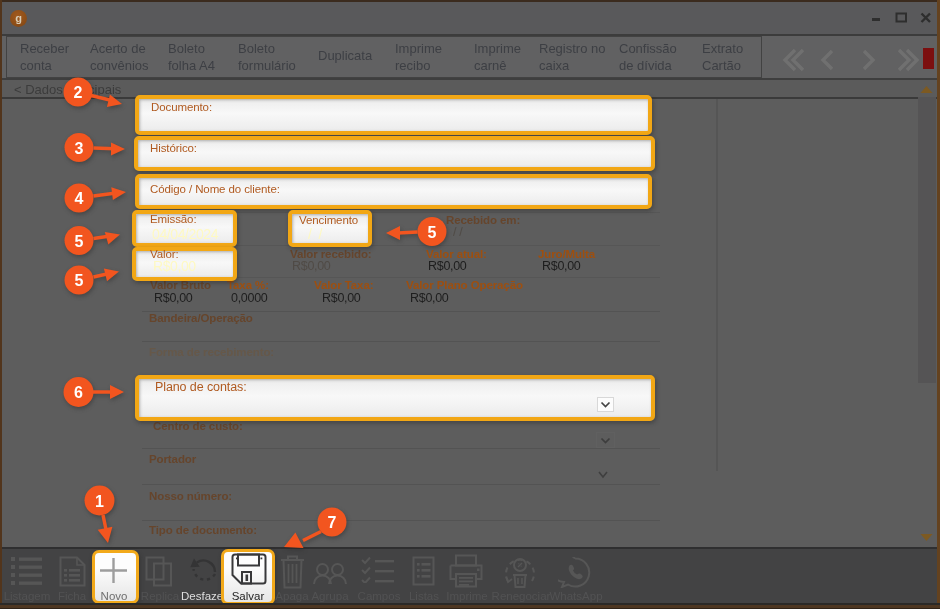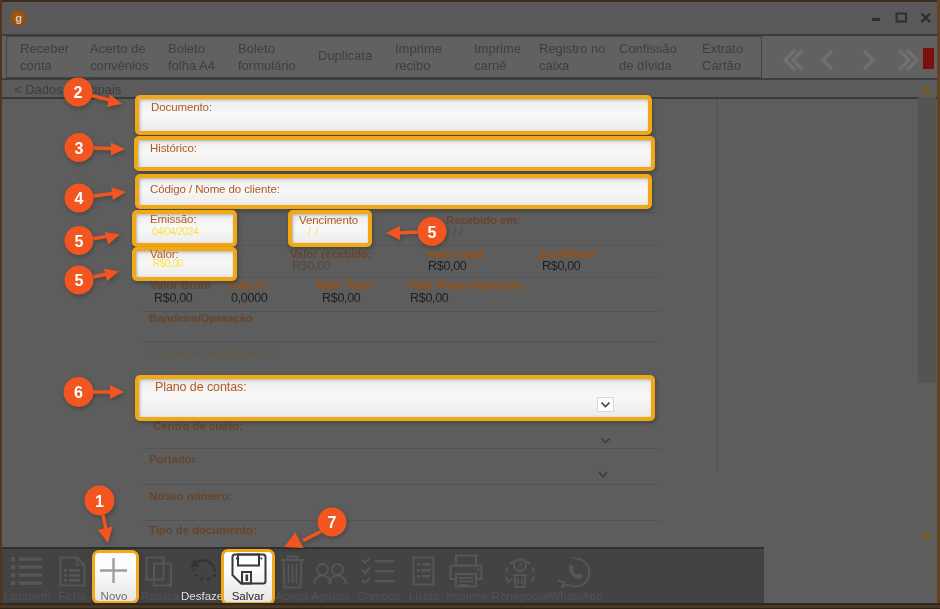--- a/index.html
+++ b/index.html
@@ -26,23 +26,23 @@
 .muted2 { color:#665849; }
 .vivid { color:#9d4f10; }
 .valb { position:absolute; font-size:12.5px; letter-spacing:-0.3px; color:#1e1e1e; white-space:pre; }
 .vald { position:absolute; font-size:12.5px; letter-spacing:-0.3px; color:#504b46; white-space:pre; }
 .sep { position:absolute; height:1px; background:#535353; }
 
 .hbox { position:absolute; border:4px solid #f2a715; border-radius:5px;
   background:linear-gradient(#ececec,#f8f8f8 45%,#ececec);
   box-shadow:inset 1px 1px 3px rgba(120,120,120,.55), 1px 2px 4px rgba(30,30,30,.4); }
 .hlab { position:absolute; font-size:11.5px; letter-spacing:-0.1px; color:#b05a20; white-space:pre; }
-.hval { position:absolute; font-size:10px; letter-spacing:-0.4px; color:#fde047; white-space:pre; }
-
-#bbar { left:0; top:547px; width:764px; height:56px; background:#434344; border-top:2px solid #2f2f30; }
+.hval { position:absolute; font-size:14px; letter-spacing:-0.4px; color:#fef9c3; white-space:pre; }
+
+#bbar { left:0; top:547px; width:940px; height:56px; background:#434344; border-top:2px solid #2f2f30; }
 .blab { position:absolute; top:41px; font-size:11.5px; color:#525253; text-align:center; transform:translateX(-50%); white-space:pre; }
 .bbox { position:absolute; border:3px solid #f2a91a; border-radius:7px;
   background:linear-gradient(#fdfdfd 30%,#e6e6e6); box-shadow:1px 2px 4px rgba(30,30,30,.35); }
 svg { display:block; }
 #notes { left:0; top:0; width:940px; height:609px; pointer-events:none; filter:drop-shadow(1.5px 2px 2px rgba(40,40,40,.45)); }
 </style>
 </head>
 <body>
 <div id="win">
 

